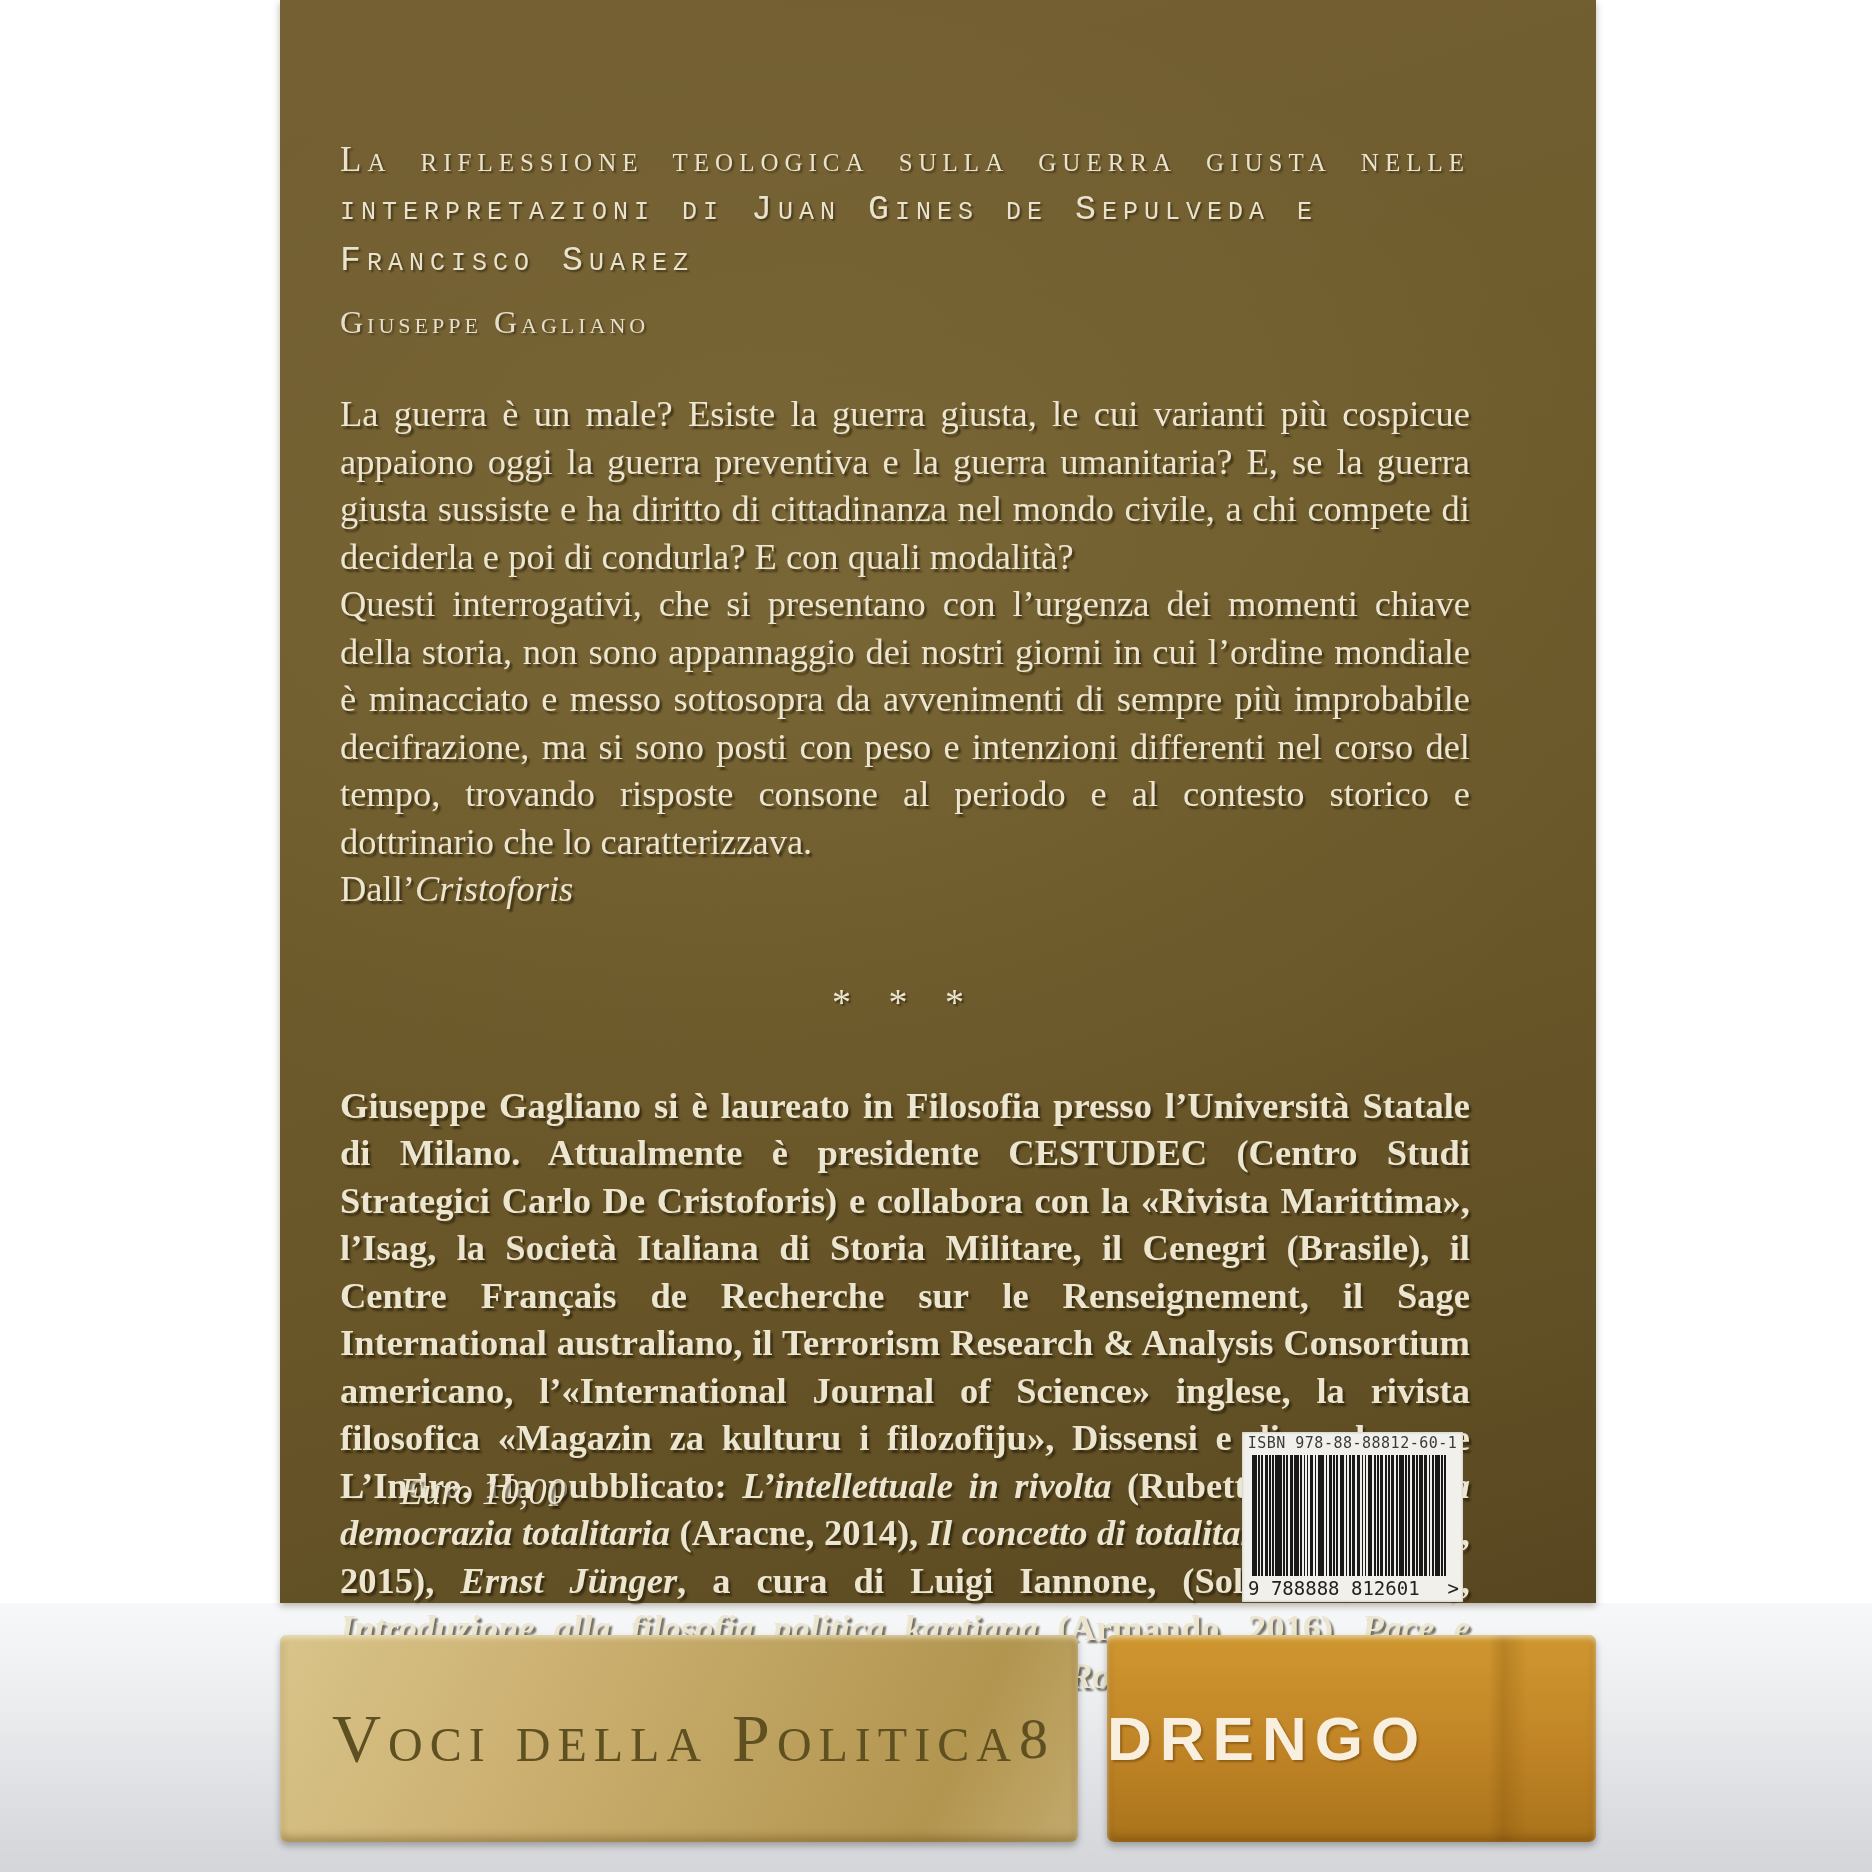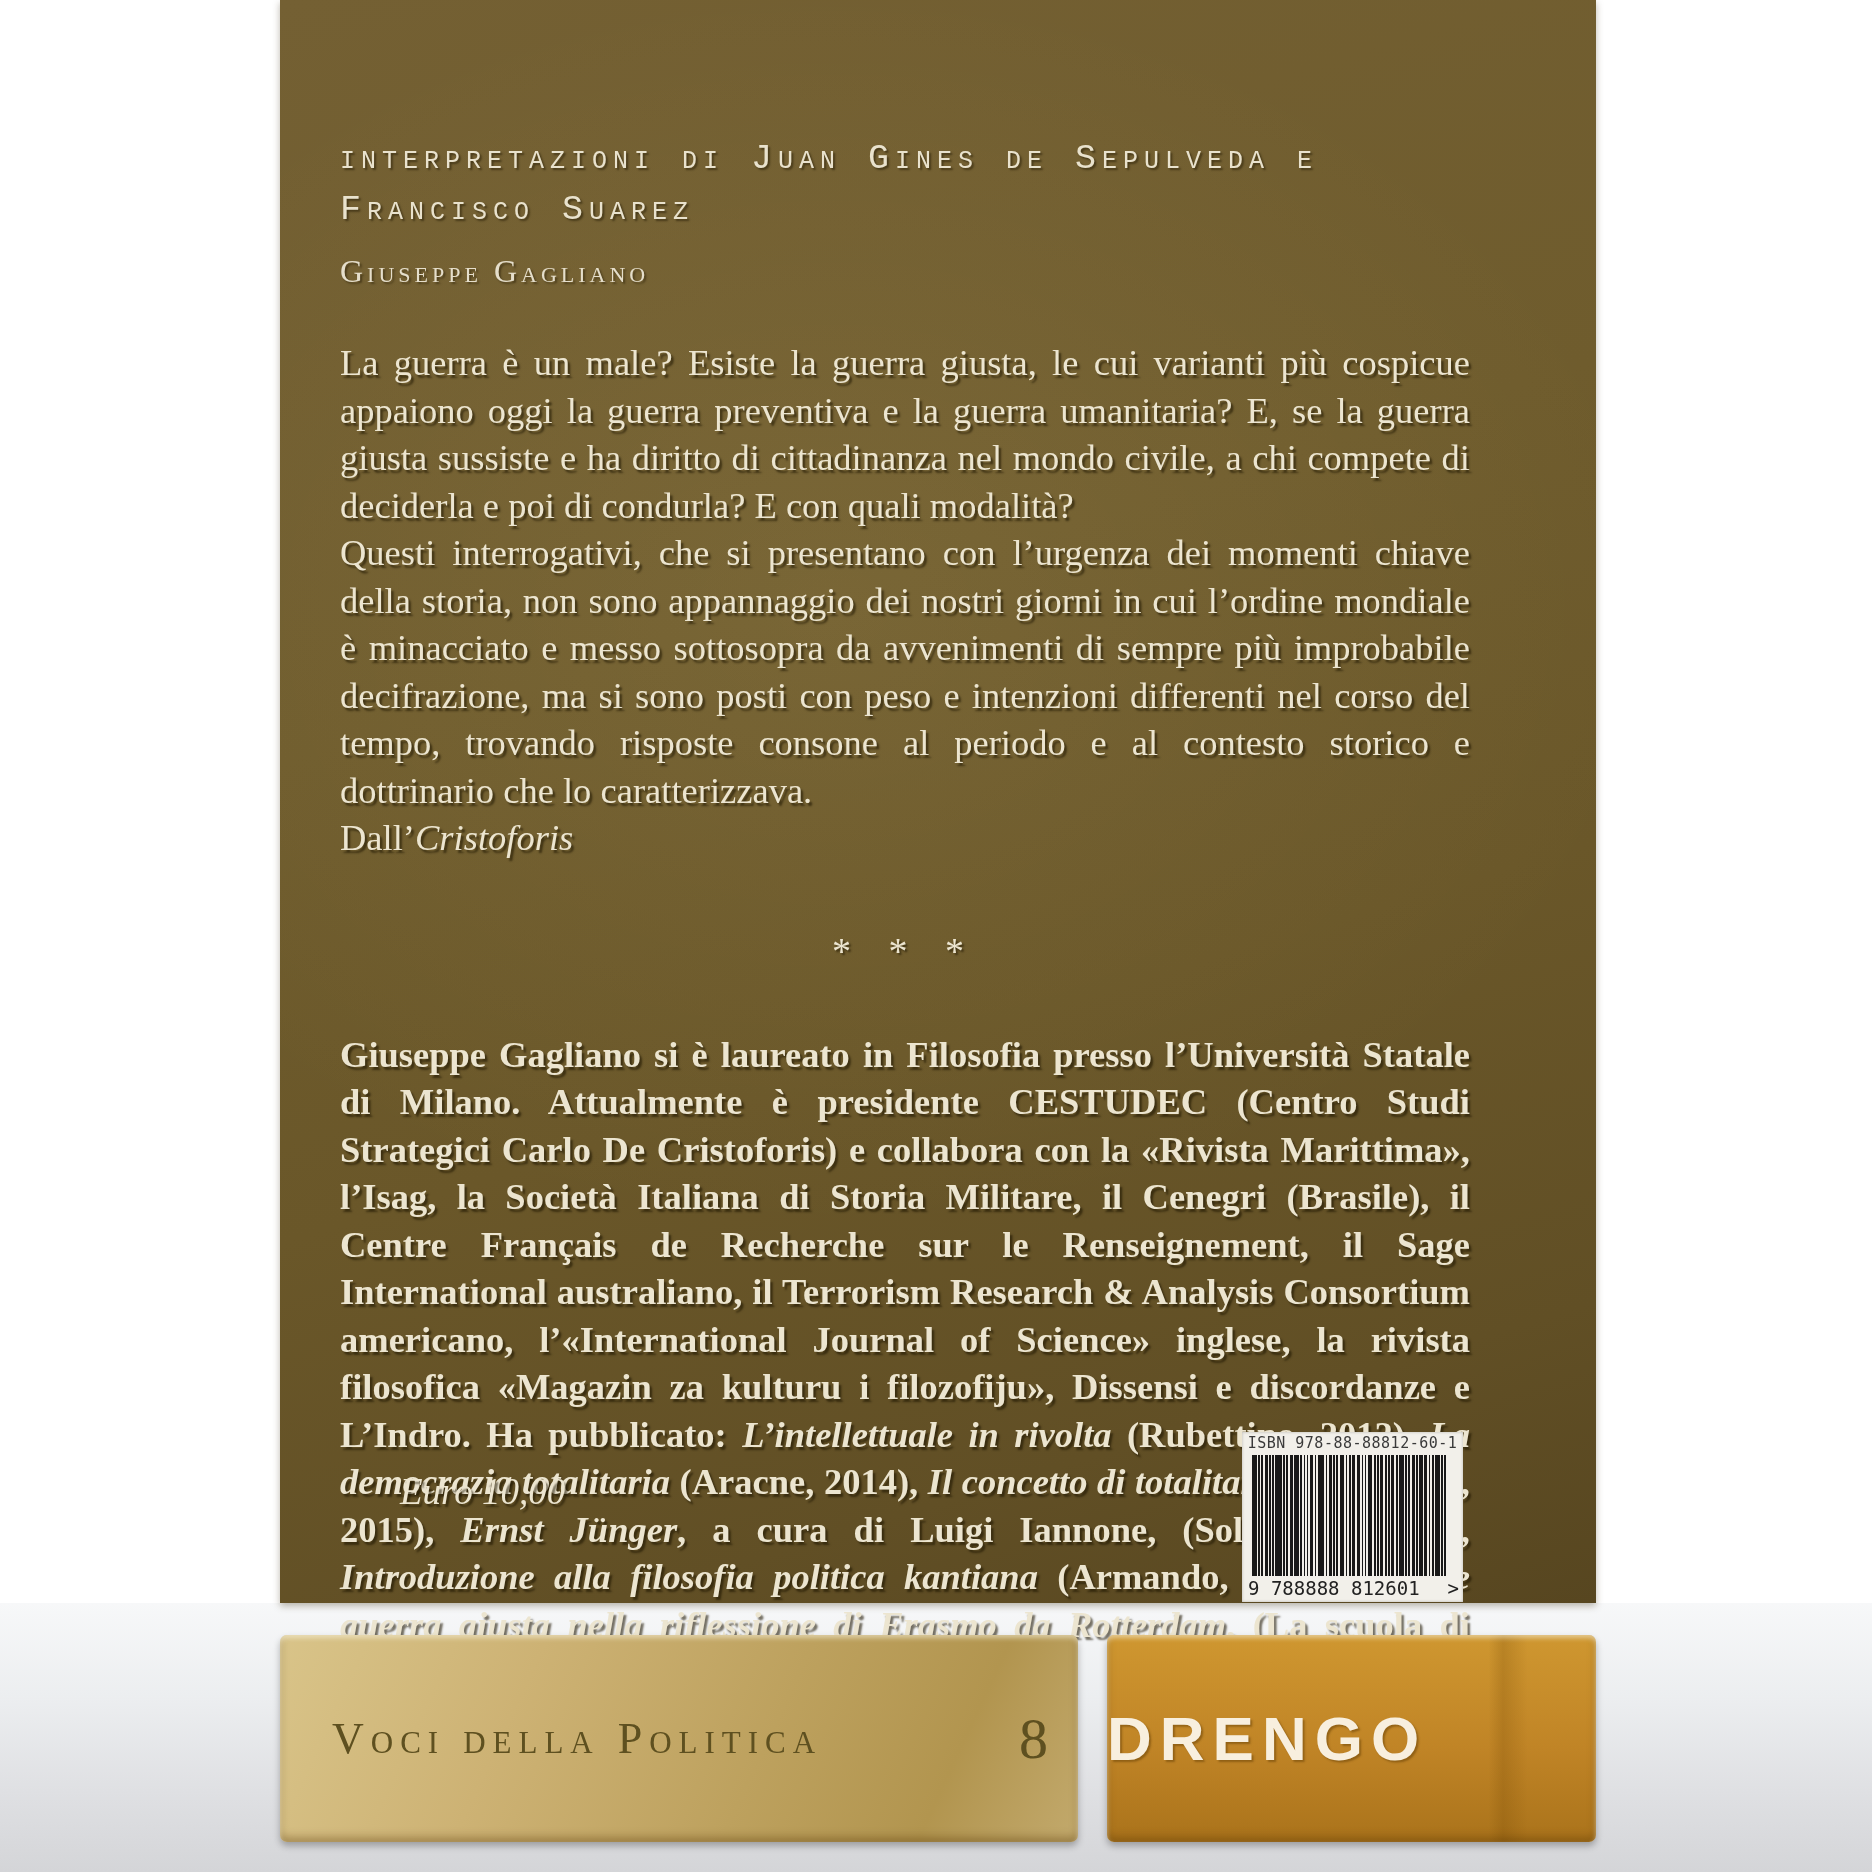--- a/index.html
+++ b/index.html
@@ -108,21 +108,21 @@
   }
   .plate-series{
     left:280px;width:798px;
     background:linear-gradient(115deg,#d9c489 0%,#cdb274 30%,#bda15e 60%,#b2954f 82%,#c2a96c 100%);
     justify-content:space-between;
     padding:0;
   }
   .series-title{
     margin-left:52px;
     font-variant:small-caps;
-    font-size:44px;letter-spacing:7px;
+    font-size:68px;letter-spacing:7px;
     color:#5e5020;
   }
   .series-number{
     margin-right:30px;
     font-size:58px;color:#5e5020;
   }
   .plate-publisher{
     left:1107px;width:489px;
     background:
       linear-gradient(90deg, rgba(0,0,0,0) 78%, rgba(120,75,5,0.25) 81%, rgba(0,0,0,0) 86%),
@@ -140,20 +140,21 @@
 </style>
 </head>
 <body>
 
 <div class="bg-strip"></div>
 
 <div class="cover">
   <div class="cover-inner">
 
     <div class="cover-title">
+      <div class="l1">La riflessione teologica sulla guerra giusta nelle</div>
       <div class="l2">interpretazioni di Juan Gines de Sepulveda e Francisco Suarez</div>
     </div>
 
     <div class="author">Giuseppe Gagliano</div>
 
     <div class="blurb">
       <p>La guerra è un male? Esiste la guerra giusta, le cui varianti più cospicue appaiono oggi la guerra preventiva e la guerra umanitaria? E, se la guerra giusta sussiste e ha diritto di cittadinanza nel mondo civile, a chi compete di deciderla e poi di condurla? E con quali modalità?</p>
       <p>Questi interrogativi, che si presentano con l’urgenza dei momenti chiave della storia, non sono appannaggio dei nostri giorni in cui l’ordine mondiale è minacciato e messo sottosopra da avvenimenti di sempre più improbabile decifrazione, ma si sono posti con peso e intenzioni differenti nel corso del tempo, trovando risposte consone al periodo e al contesto storico e dottrinario che lo caratterizzava.</p>
       <p class="source"><span>Dall’</span><span style="font-style: italic;">Cristoforis</span></p>
     </div>

